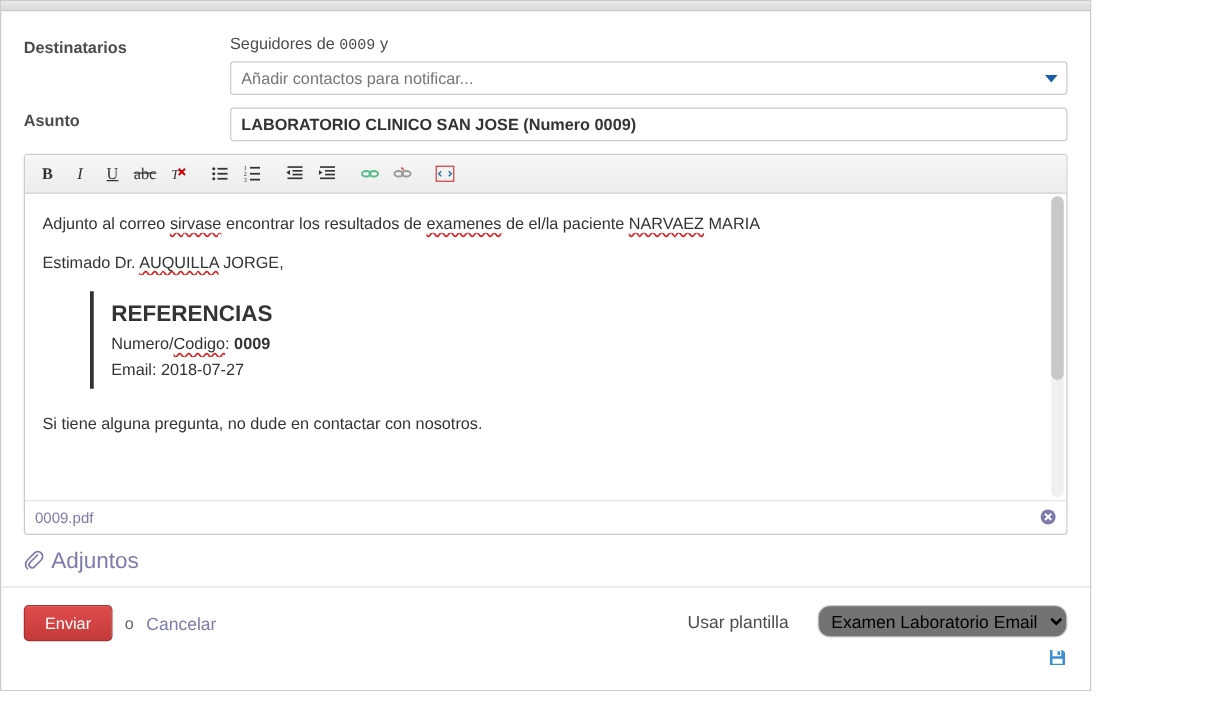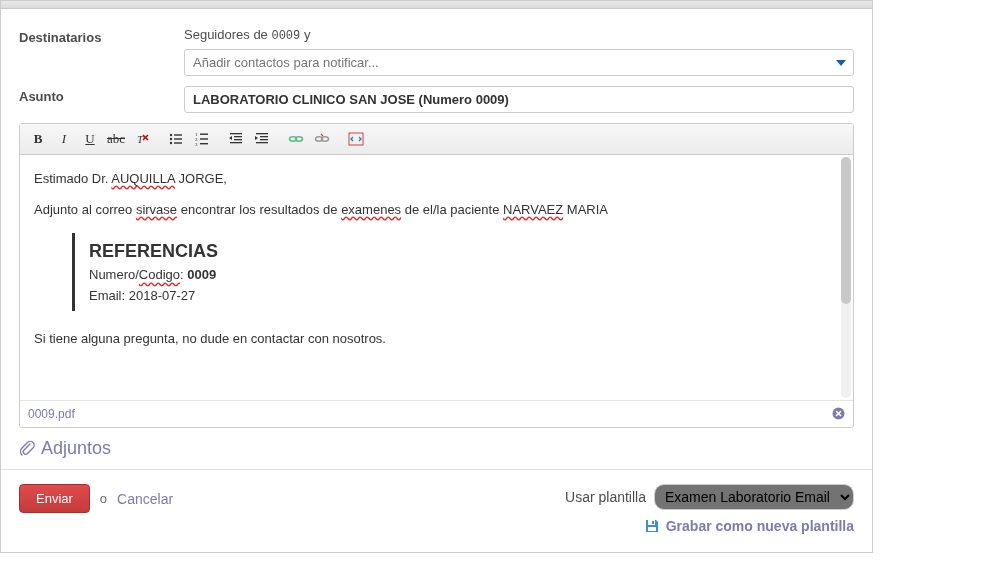--- a/index.html
+++ b/index.html
@@ -33,21 +33,21 @@
     .attachment-name { color: #7c7bad; font-size: 12px; }
     .attachment-remove { color: #7c7bad; font-size: 14px; cursor: pointer; display: inline-flex; }
     .attach-link { margin-top: 10px; display: inline-flex; align-items: center; gap: 6px; color: #7c7bad; cursor: pointer; font-size: 18px; }
     .attach-link svg { flex-shrink: 0; }
     .footer { border-top: 1px solid #e0e0e0; padding: 14px 18px 18px 18px; display: flex; justify-content: space-between; align-items: flex-start; }
     .footer-left { display: flex; align-items: center; gap: 10px; }
     .btn-send { background: linear-gradient(to bottom, #e04b4b, #c43b3b); color: #fff; border: 1px solid #a62f2f; border-radius: 4px; padding: 6px 16px; font-size: 13px; cursor: pointer; }
     .or-text { color: #666; font-size: 13px; }
     .cancel-link { color: #7c7bad; cursor: pointer; font-size: 14px; }
     .footer-right { display: flex; flex-direction: column; align-items: flex-end; gap: 8px; }
-    .template-row { display: flex; align-items: center; gap: 8px; }
+    .template-row { display: flex; align-items: center; gap: 23px; }
     .template-label { font-size: 14px; color: #4c4c4c; }
     .template-select { border: 1px solid #ccc; border-radius: 10px; padding: 3px 6px; font-size: 14px; background: #737373; min-width: 200px; }
     .save-template { display: inline-flex; align-items: center; gap: 6px; color: #7c7bad; font-weight: bold; font-size: 14px; cursor: pointer; }
     .save-template svg { flex-shrink: 0; }
   </style>
 </head>
 <body>
 
 <div class="modal">
   <div class="modal-top-bar"></div>
@@ -153,24 +153,24 @@
         <span class="tb-btn">
           <svg width="16" height="14" viewBox="0 0 16 14">
               <rect x="1" y="1" width="14" height="12" fill="none" stroke="#c44" stroke-width="1"></rect>
               <path d="M5 5 L3 7 L5 9 M11 5 L13 7 L11 9" fill="none" stroke="#37a" stroke-width="1.3"></path>
             </svg>
         </span>
       </div>
 
       <div class="editor-content">
         <p>
-          <span>Estimado Dr. </span><span class="spell">AUQUILLA</span><span> JORGE,</span>
+          <span>Adjunto al correo </span><span class="spell">sirvase</span><span> encontrar los resultados de </span><span class="spell">examenes</span><span> de el/la paciente </span><span class="spell">NARVAEZ</span><span> MARIA</span>
         </p>
         <p>
-          <span>Adjunto al correo </span><span class="spell">sirvase</span><span> encontrar los resultados de </span><span class="spell">examenes</span><span> de el/la paciente </span><span class="spell">NARVAEZ</span><span> MARIA</span>
+          <span>Estimado Dr. </span><span class="spell">AUQUILLA</span><span> JORGE,</span>
         </p>
         <div class="ref-block">
           <div class="ref-title">REFERENCIAS</div>
           <div class="ref-line">
             <span>Numero/</span><span class="spell">Codigo</span><span>: </span><b>0009</b>
           </div>
           <div class="ref-line">
             <span>Email: </span><span>2018-07-27</span>
           </div>
         </div>
@@ -213,18 +213,17 @@
           <option>Examen Laboratorio Email</option>
         </select>
       </div>
       <div class="save-template">
         <svg width="16" height="16" viewBox="0 0 16 16">
             <path d="M2 2 L12 2 L14 4 L14 14 L2 14 Z" fill="#3b8ed8"></path>
             <rect x="4" y="2" width="7" height="5" fill="#fff"></rect>
             <rect x="8" y="3" width="2" height="3" fill="#3b8ed8"></rect>
             <rect x="4" y="9" width="8" height="4" fill="#fff"></rect>
           </svg>
-        <span>Grabar como nueva plantilla</span>
       </div>
     </div>
   </div>
 
 </div>
 
 </body></html>

